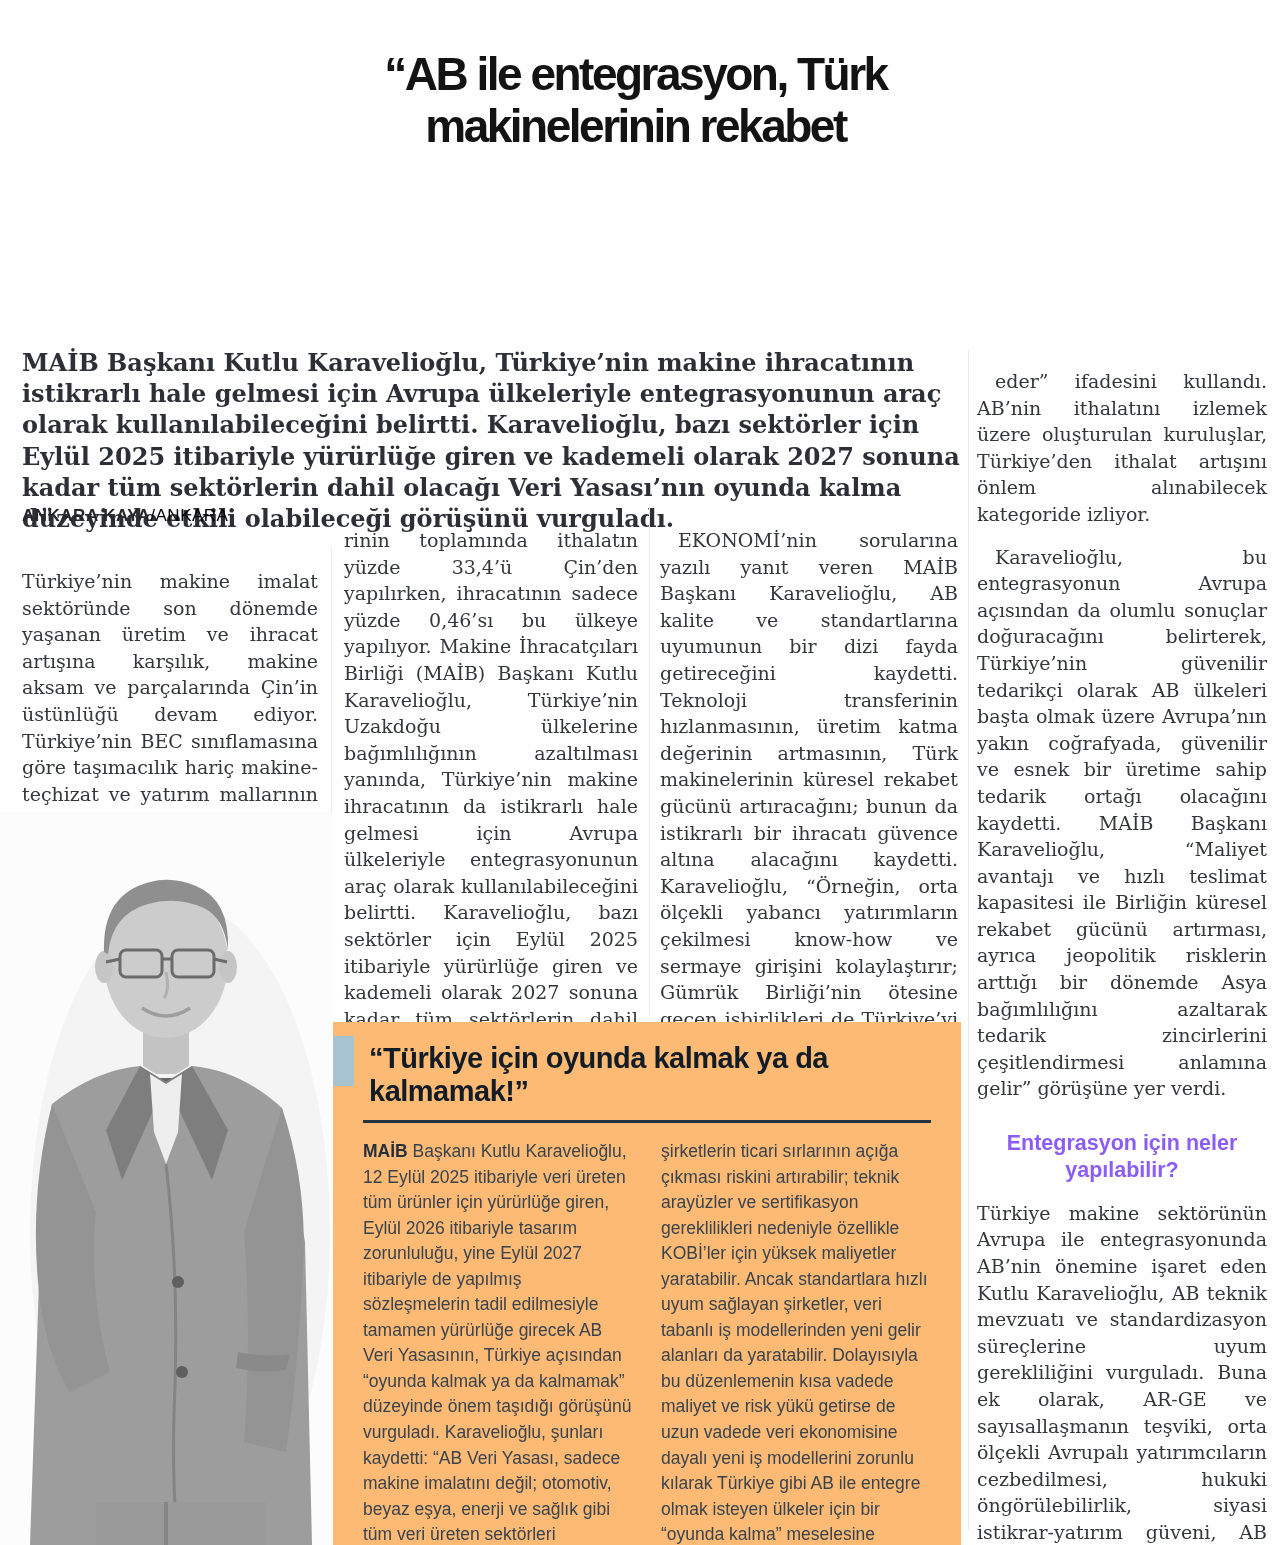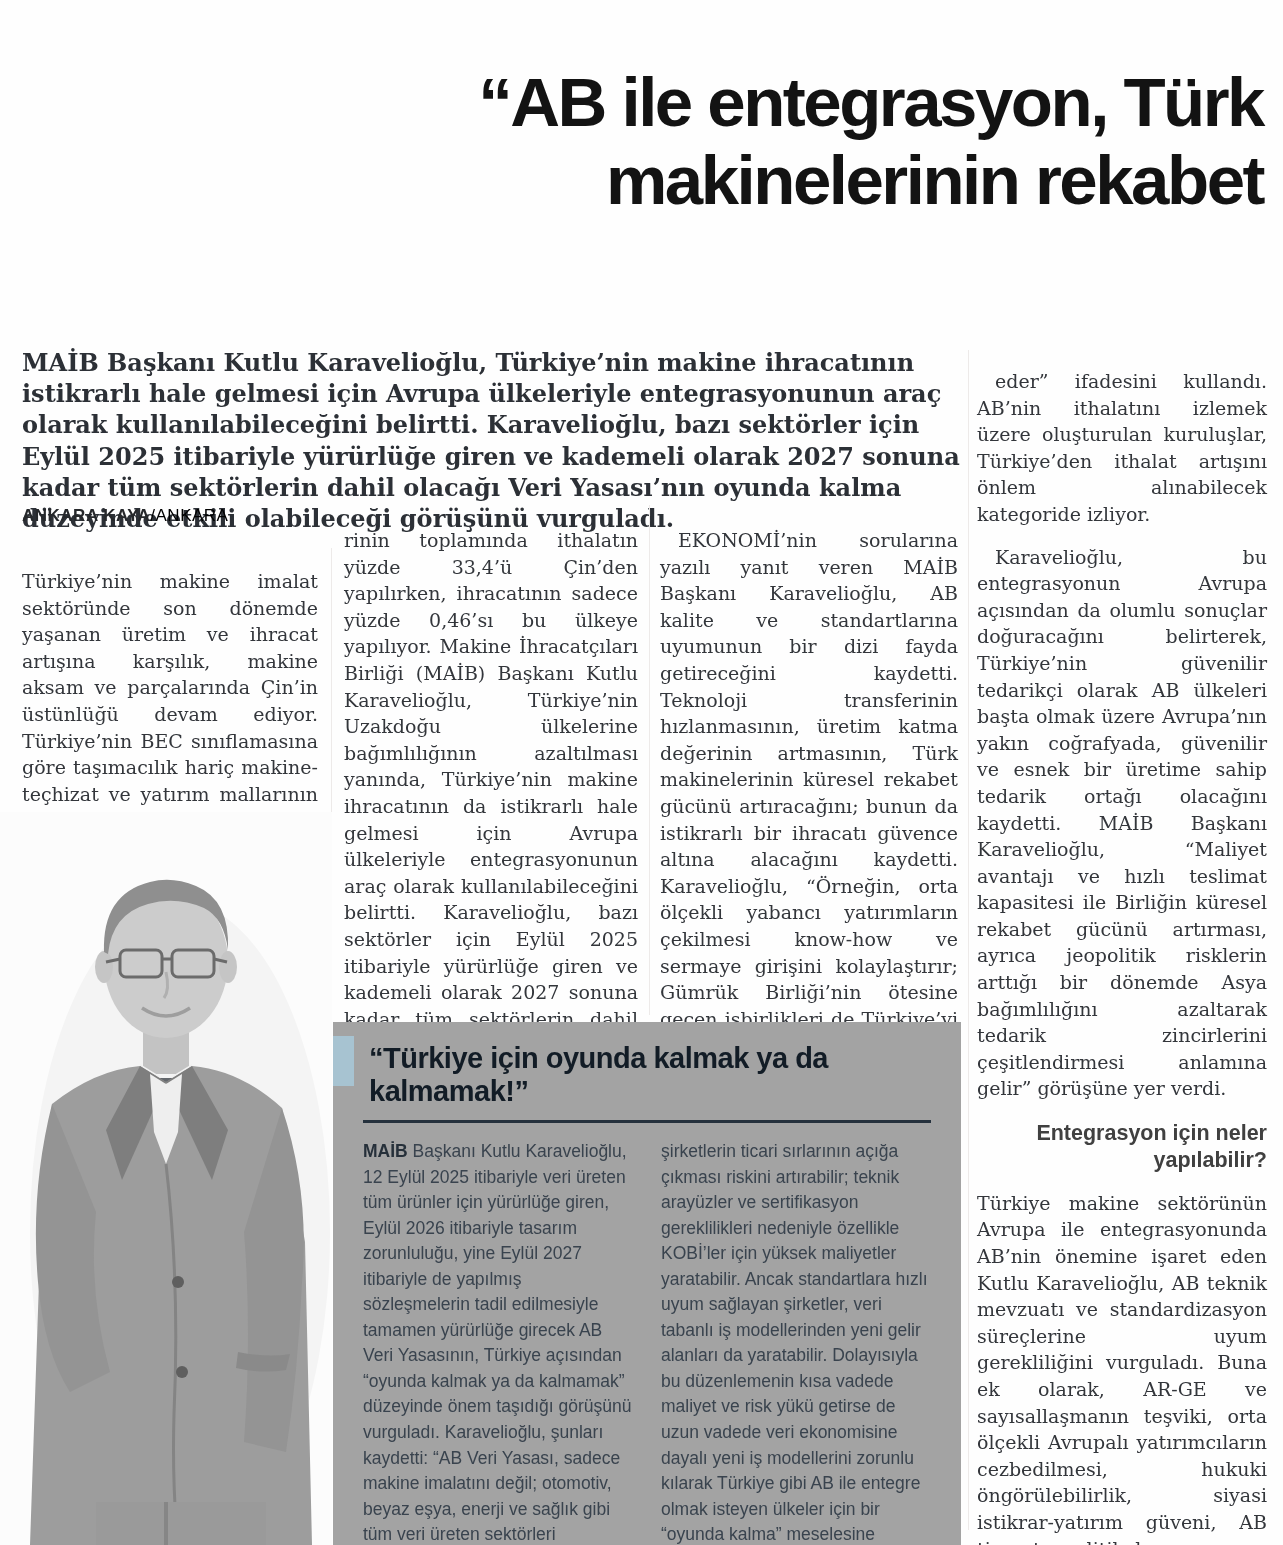--- a/index.html
+++ b/index.html
@@ -8,24 +8,24 @@
     width:1283px;height:1545px;
     margin:0 auto;
     background:#fefefe;
     overflow:hidden;
     font-family:"DejaVu Serif", serif;
     color:#33363b;
   }
   
   .headline{
     position:absolute;top:18px;left:8px;right:20px;
-    text-align:right;
+    text-align:center;
     font-family:"Liberation Sans", sans-serif;
     font-weight:800;
-    font-size:69px;
+    font-size:46px;
     line-height:1.13;
     letter-spacing:-2.5px;
     color:#131313;
   }
   .headline .hl-line{display:block;}
   
   .lede{
     position:absolute;top:347px;left:22px;width:938px;
     font-family:"DejaVu Serif", serif;
     font-weight:bold;
@@ -55,40 +55,40 @@
   .col1{top:552px;left:22px;width:296px;}
   .col2{top:511px;left:344px;width:294px;}
   .col3{top:511px;left:660px;width:298px;}
   .col4{top:352px;left:977px;width:290px;}
   .col3 p:first-child,.col4 p:first-child{text-indent:18px;}
   .subhead{
     font-family:"Liberation Sans", sans-serif;
     font-weight:800;
     font-size:21.5px;
     line-height:1.25;
-    color:#404040;
-    margin:18px 0 8px 0;
-    text-align:right;
+    color:#8b5cf6;
+    margin:28px 0 8px 0;
+    text-align:center;
     text-indent:0;
   }
   
   .colrule{position:absolute;width:1px;background:#edeae9;}
   .rule1{left:331px;top:548px;height:465px;}
   .rule2{left:649px;top:505px;height:510px;}
   .rule3{left:968px;top:350px;height:1180px;}
   
   .photo{
     position:absolute;top:812px;left:0;width:332px;height:733px;
     background:#fdfdfd;
   }
   .photo svg{display:block;width:100%;height:100%;}
   
   .quote-box{
     position:absolute;top:1022px;left:333px;width:628px;height:523px;
-    background:#a3a3a3;
+    background:#fdba74;
     box-sizing:border-box;
     padding:14px 30px 18px 30px;
   }
   .quote-marker{
     position:absolute;left:0;top:14px;width:21px;height:50px;
     background:#a7c3d1;
   }
   .quote-head{
     border-bottom:3px solid #25313d;
     padding:6px 0 12px 6px;

